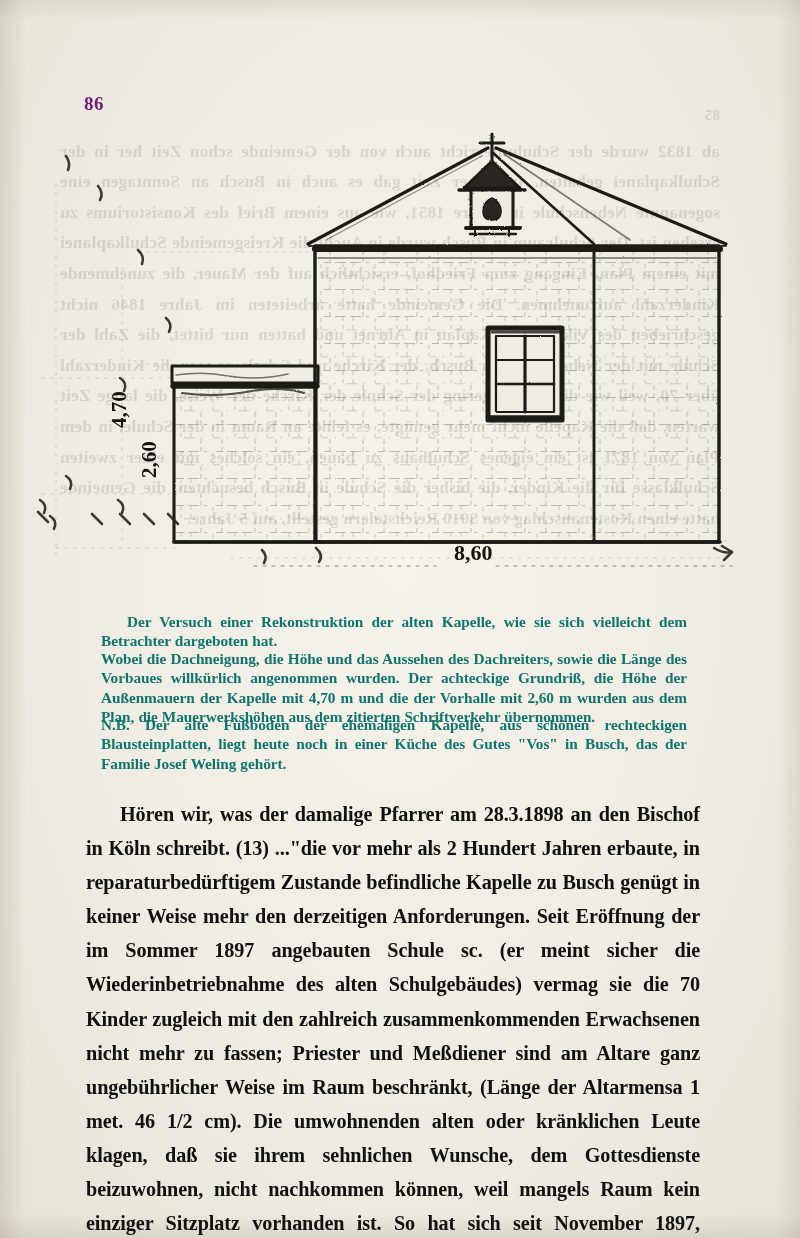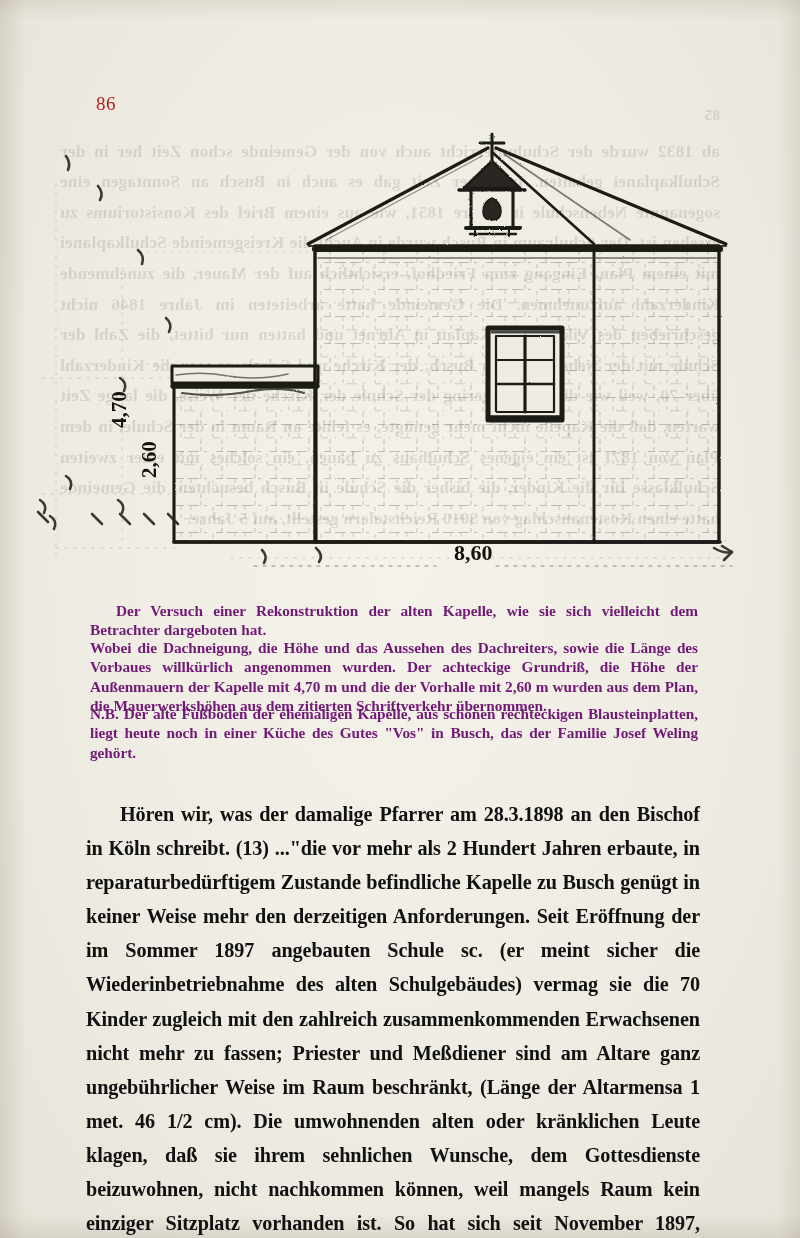--- a/index.html
+++ b/index.html
@@ -36,41 +36,41 @@
     font-weight:bold;
     text-align:justify;
     letter-spacing:.2px;
     pointer-events:none;
     user-select:none;
     filter:blur(.35px);
   }
   #bleed .pg{font-weight:bold;font-size:15px;display:block;margin-bottom:6px;}
   
   #pageno{
-    position:absolute;left:96px;top:93px;
-    font-size:19px;font-weight:normal;letter-spacing:.5px;
-    color:#b91c1c;
+    position:absolute;left:84px;top:93px;
+    font-size:19px;font-weight:bold;letter-spacing:.5px;
+    color:#701a75;
   }
   
   #figure{
     position:absolute;left:26px;top:128px;width:748px;height:460px;
   }
   #figure svg{display:block;width:748px;height:460px;}
   
   .capwrap{position:absolute;left:86px;width:616px;}
   #cap1{top:597px;}
   #cap2{top:634px;}
   #cap3{top:700px;}
   .capwrap p{
-    margin:4px;
+    margin:15px;
     font-size:15.3px;
     line-height:19.4px;
     text-align:justify;
     font-weight:bold;
-    color:#701a75;
+    color:#0f766e;
     letter-spacing:-.05px;
     word-spacing:.3px;
   }
   #cap1 p{text-indent:26px;}
   
   #body{
     position:absolute;left:86px;top:797px;width:614px;
   }
   #body p{
     margin:0;

